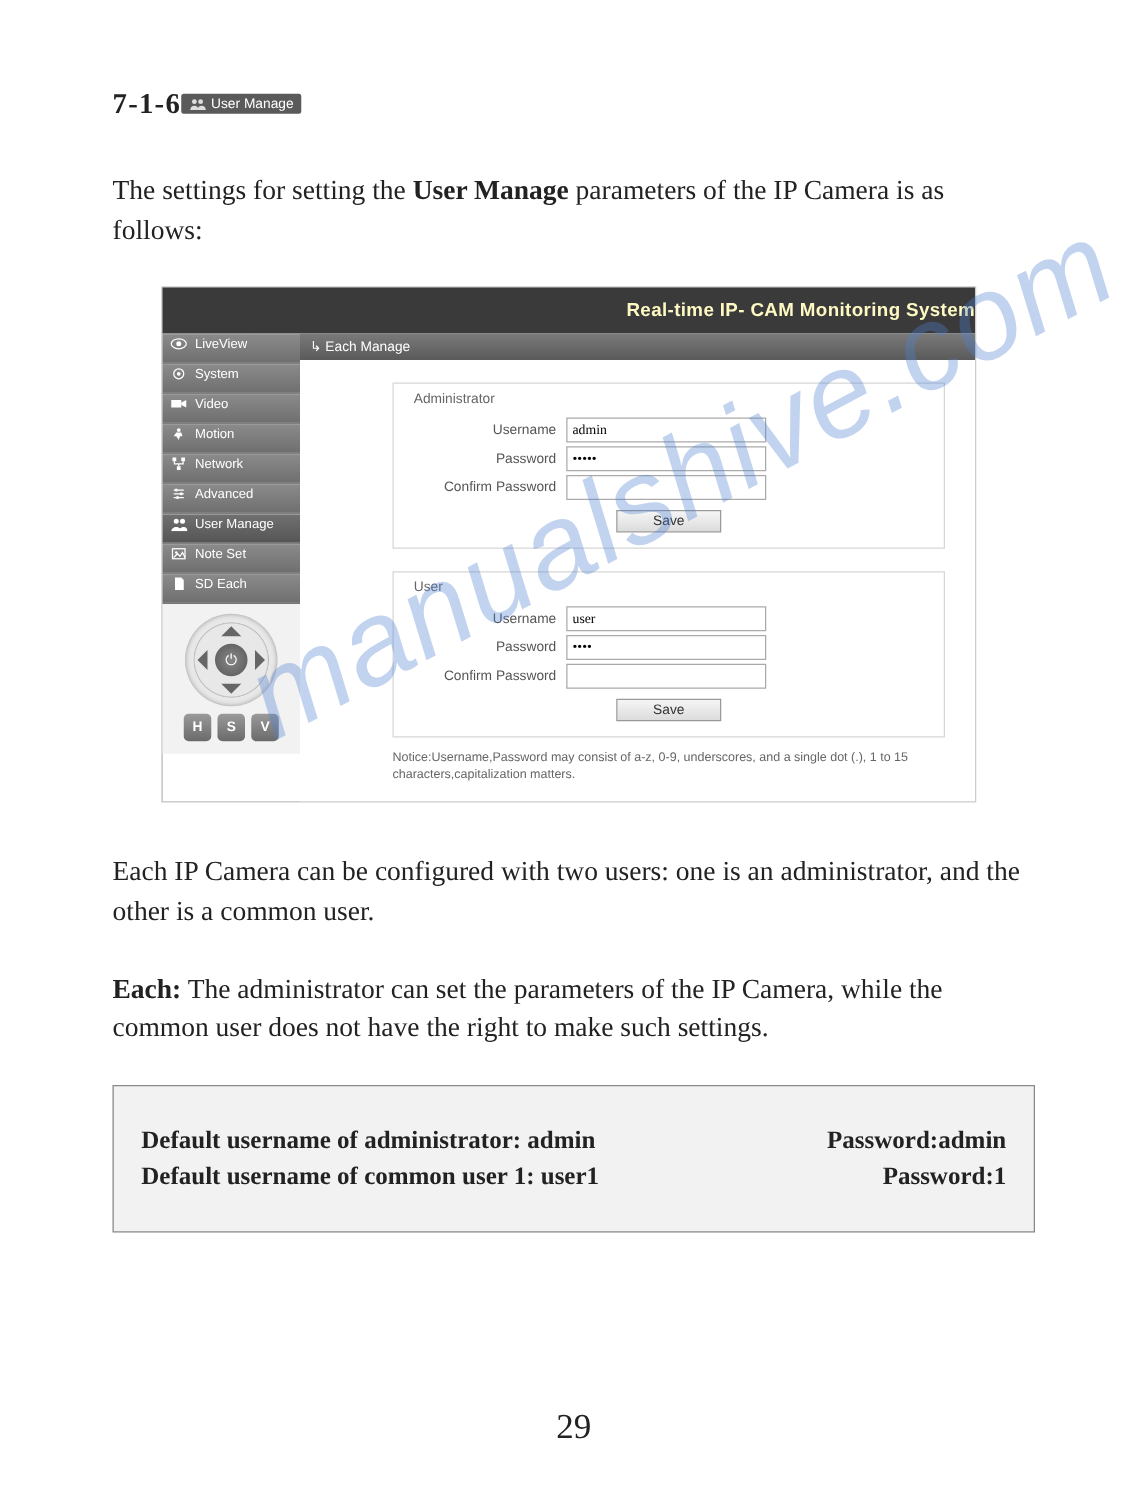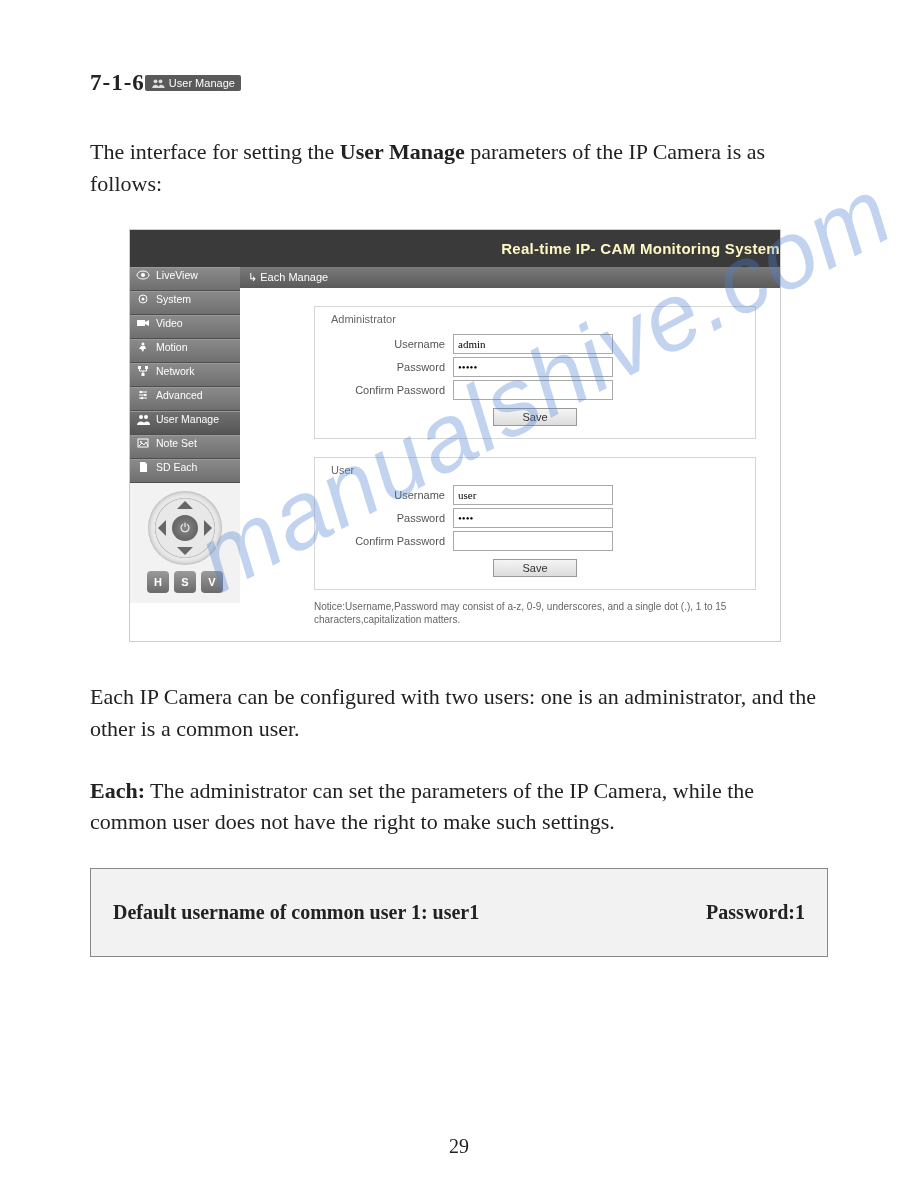--- a/index.html
+++ b/index.html
@@ -38,42 +38,42 @@
   .row label{width:120px;text-align:right;padding-right:8px;color:#555}
   .row input{width:150px;height:16px;border:1px solid #aaa;font-size:11px;padding:1px 4px;font-family:Liberation Serif, serif}
   .btnrow{text-align:center;margin-top:8px}
   .btn{display:inline-block;padding:2px 28px;font-size:11px;background:linear-gradient(#f5f5f5,#dcdcdc);border:1px solid #999;color:#333;cursor:pointer}
   .notice{font-size:10px;color:#666;margin:6px 24px 14px 74px;line-height:1.35}
   
   .wm{position:absolute;left:160px;top:330px;font-family:Arial,sans-serif;font-size:95px;color:rgba(80,130,210,.35);transform:rotate(-28deg);pointer-events:none;letter-spacing:2px;font-style:italic}
   
   .defaults{border:1px solid #888;background:#f2f2f2;padding:26px 22px;margin-top:30px}
   .defaults .line{font-weight:700;font-size:20px;display:flex;justify-content:space-between;margin:6px 0}
-  .pgnum{position:absolute;left:0;right:0;bottom:30px;text-align:center;font-size:20px}
+  .pgnum{position:absolute;left:0;right:0;bottom:30px;text-align:center;font-size:28px}
 </style>
 </head>
 <body>
 
 <div class="page">
 
   <div class="sec-head">
     <div class="sec-num">7-1-6</div>
     <div class="chip">
       <svg viewBox="0 0 16 12">
           <circle cx="5" cy="4" r="2.3" fill="#ddd"></circle>
           <circle cx="11" cy="4" r="2.3" fill="#ddd"></circle>
           <path d="M1 12c0-2.5 2-4 4-4s4 1.5 4 4" fill="#ddd"></path>
           <path d="M8 12c0-2.5 2-4 4-4s4 1.5 4 4" fill="#ddd"></path>
         </svg>
       <span>User Manage</span>
     </div>
   </div>
 
   <p class="body-text">
-    <span>The interface for setting the </span><span class="b">User Manage</span><span> parameters of the IP Camera is as follows:</span>
+    <span>The settings for setting the </span><span class="b">User Manage</span><span> parameters of the IP Camera is as follows:</span>
   </p>
 
   <div class="shot" style="position:relative">
     <div class="shot-top">Real-time IP- CAM Monitoring System</div>
     <div class="shot-body">
       <div class="side">
         <div class="side-item">
             <svg width="14" height="12" viewBox="0 0 14 12">
               <ellipse cx="7" cy="6" rx="6" ry="4" fill="none" stroke="#fff"></ellipse>
               <circle cx="7" cy="6" r="2" fill="#fff"></circle>
@@ -202,19 +202,23 @@
   <div class="wm">manualshive.com</div>
 
   <p class="body-text">Each IP Camera can be configured with two users: one is an administrator, and the other is a common user.</p>
 
   <p class="body-text">
     <span class="b">Each:</span><span> The administrator can set the parameters of the IP Camera, while the common user does not have the right to make such settings.</span>
   </p>
 
   <div class="defaults">
     <div class="line">
+        <span>Default username of administrator: admin</span>
+        <span>Password:admin</span>
+      </div>
+    <div class="line">
         <span>Default username of common user 1: user1</span>
         <span>Password:1</span>
       </div>
   </div>
 
   <div class="pgnum">29</div>
 </div>
 
 </body></html>

